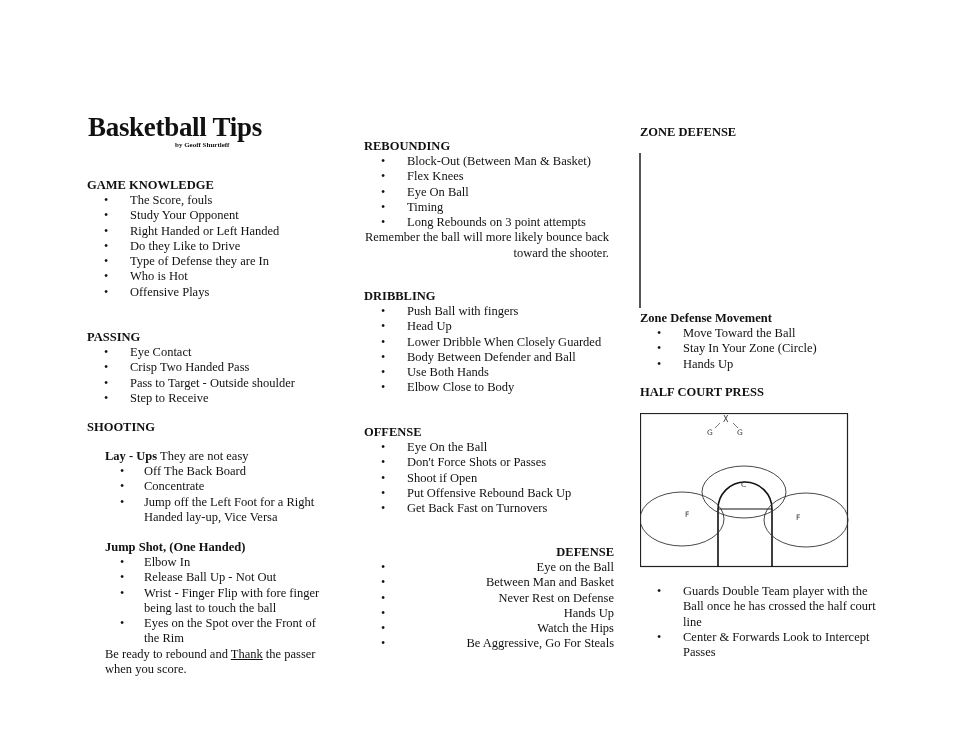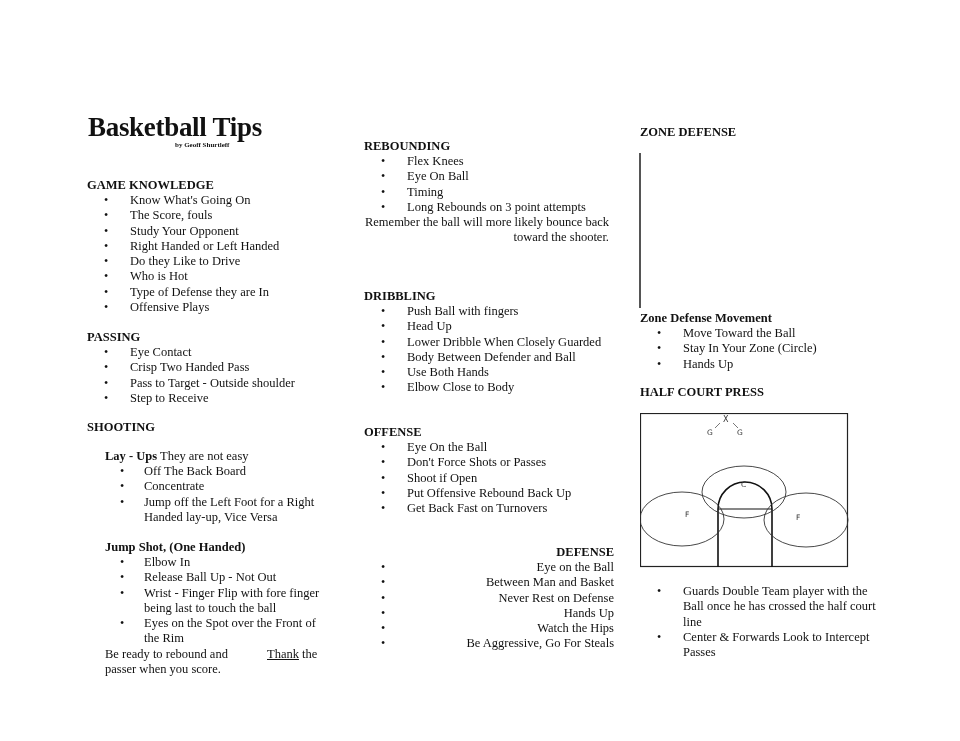--- a/index.html
+++ b/index.html
@@ -8,40 +8,39 @@
   .abs { position:absolute; }
   .title { font-size:27px; font-weight:bold; letter-spacing:-0.3px; line-height:30px; }
   .byline { font-size:7px; font-weight:bold; }
   .h { font-size:12.5px; font-weight:bold; line-height:15px; white-space:nowrap; }
   .sub { font-size:12.5px; line-height:15px; white-space:nowrap; }
   .sub b { font-weight:bold; }
   ul.b { margin:0; padding:0; list-style:none; }
   ul.b li { position:relative; font-size:12.5px; line-height:15.3px; padding-left:43px; }
   ul.b li::before { content:"\2022"; position:absolute; left:17px; top:0; font-size:12px; }
   .p { font-size:12.5px; line-height:15.3px; }
-  .u { text-decoration:underline;margin-left:36px; }
+  .u { text-decoration:underline; }
   .zone-line { background:#555; width:2px; }
   svg text { font-family:"DejaVu Sans", sans-serif; }
 </style>
 </head>
 <body>
 
 <div class="abs title" style="left:88px; top:112px;">Basketball Tips</div>
 <div class="abs byline" style="left:175px; top:141px;">by Geoff Shurtleff</div>
 
 <div class="abs" style="left:87px; top:178px; width:250px;">
   <div class="h">GAME KNOWLEDGE</div>
   <ul class="b">
-    <li>Know What's Going On</li>
     <li>The Score, fouls</li>
     <li>Study Your Opponent</li>
     <li>Right Handed or Left Handed</li>
     <li>Do they Like to Drive</li>
+    <li>Type of Defense they are In</li>
     <li>Who is Hot</li>
-    <li>Type of Defense they are In</li>
     <li>Offensive Plays</li>
   </ul>
 </div>
 
 <div class="abs" style="left:87px; top:330px; width:250px;">
   <div class="h">PASSING</div>
   <ul class="b">
     <li>Eye Contact</li>
     <li>Crisp Two Handed Pass</li>
     <li>Pass to Target - Outside shoulder</li>
@@ -73,20 +72,21 @@
     <li style="padding-left:41px;">Release Ball Up - Not Out</li>
     <li style="padding-left:41px;">Wrist - Finger Flip with fore finger being last to touch the ball</li>
     <li style="padding-left:41px;font-family:Liberation Serif, serif;">Eyes on the Spot over the Front of the Rim</li>
   </ul>
   <div class="p"><span>Be ready to rebound and </span><span class="u">Thank</span><span> the passer when you score.</span></div>
 </div>
 
 <div class="abs" style="left:364px; top:139px; width:250px;">
   <div class="h">REBOUNDING</div>
   <ul class="b">
+    <li>Block-Out (Between Man &amp; Basket)</li>
     <li>Flex Knees</li>
     <li>Eye On Ball</li>
     <li>Timing</li>
     <li>Long Rebounds on 3 point attempts</li>
   </ul>
   <div class="p" style="width:245px;text-align:right;">Remember the ball will more likely bounce back toward the shooter.</div>
 </div>
 
 <div class="abs" style="left:364px; top:289px; width:250px;">
   <div class="h">DRIBBLING</div>

